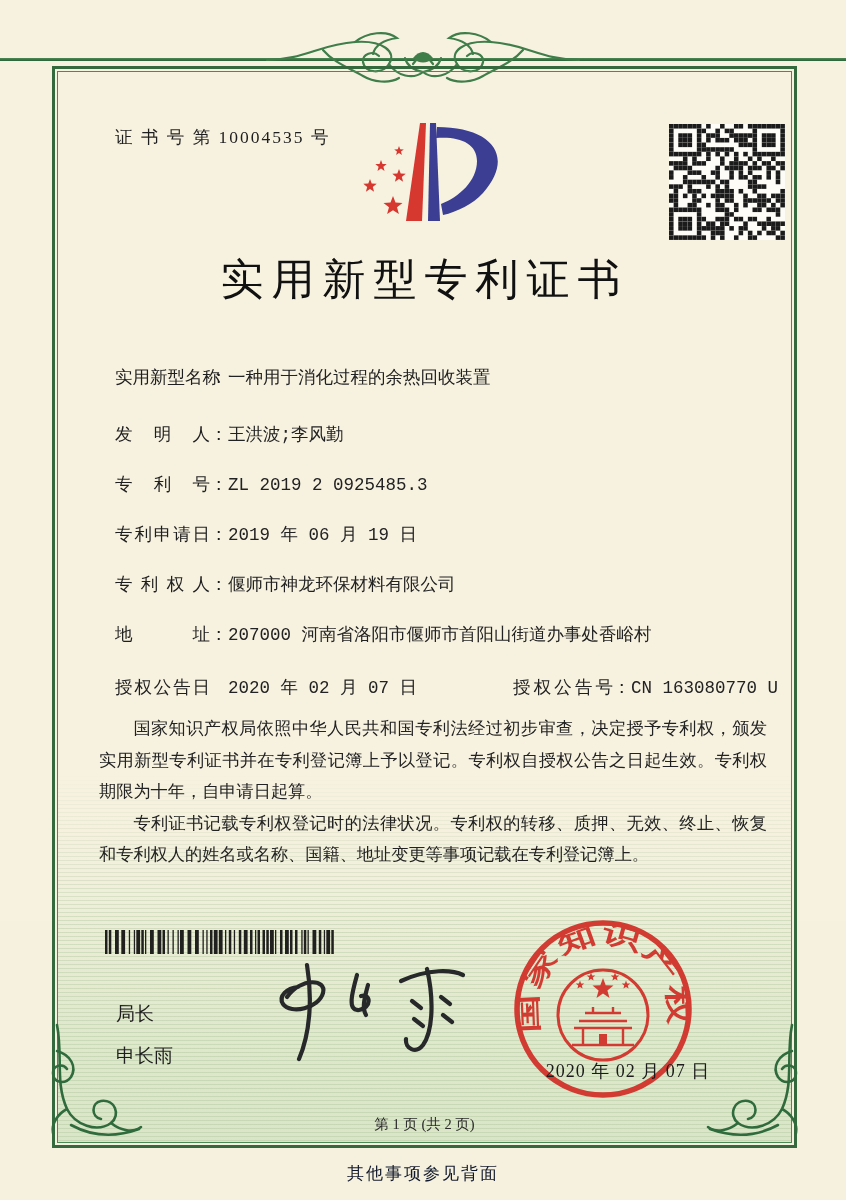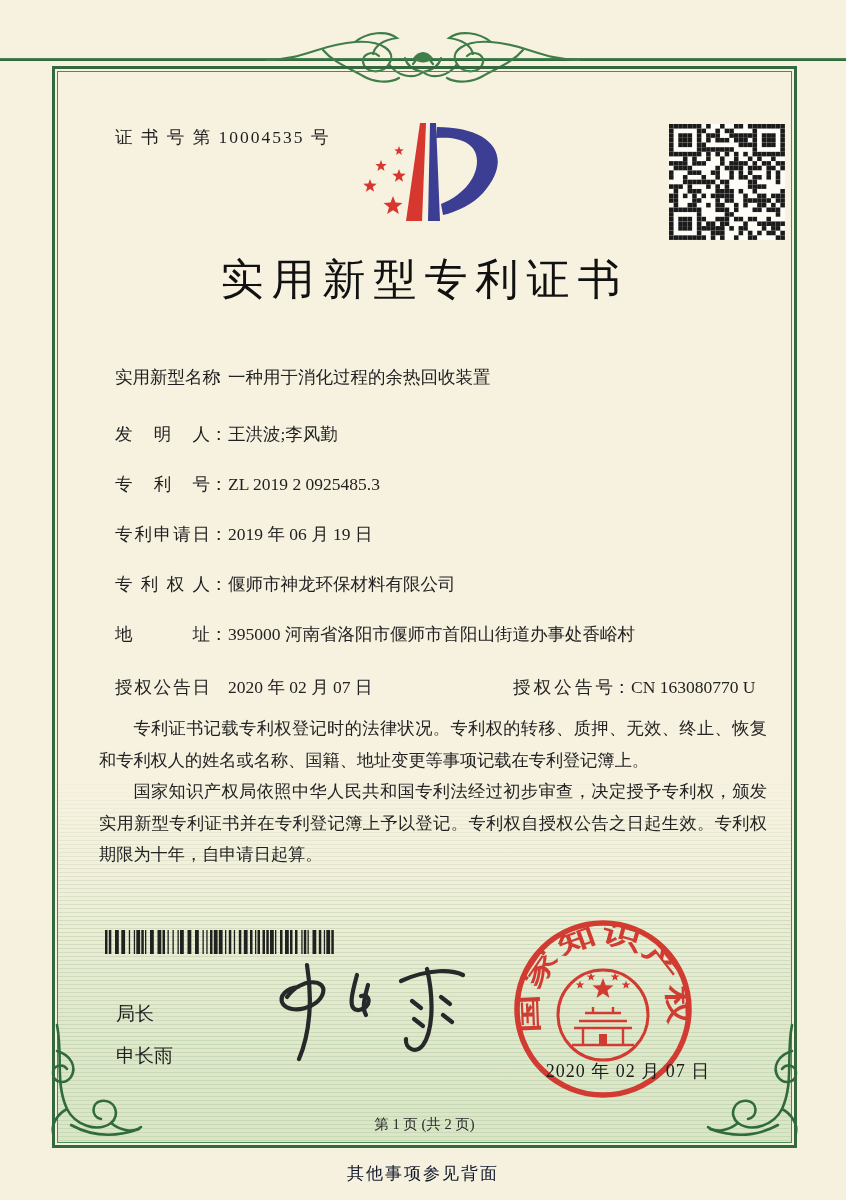--- a/index.html
+++ b/index.html
@@ -29,21 +29,21 @@
   .logo{position:absolute;left:276px;top:40px;}
   .qr{position:absolute;left:614px;top:55px;}
   .title{position:absolute;left:0;top:182px;width:100%;text-align:center;
          font-size:43px;font-weight:400;letter-spacing:8px;color:#111;}
   
   .fields{position:absolute;left:60px;top:296px;width:650px;font-size:17.5px;}
   .frow{position:absolute;left:0;white-space:nowrap;}
   .flabel{display:inline-block;width:95px;text-align:justify;text-align-last:justify;
           vertical-align:bottom;color:#1e1e1e;}
   .fcolon{display:inline-block;width:18px;color:#1e1e1e;}
-  .fvalue{color:#222;}
+  .fvalue{color:#222;font-family:Liberation Mono, monospace;}
   .grant-no{position:absolute;left:398px;top:0;white-space:nowrap;}
   
   .paras{position:absolute;left:44px;top:644px;width:668px;font-size:17.2px;
          line-height:31.5px;text-align:justify;color:#222;}
   .paras p{margin:0;text-indent:2em;}
   
   .barcode{position:absolute;left:48px;top:860px;}
   .officer{position:absolute;left:61px;top:924px;font-size:19px;line-height:42px;color:#1e1e1e;}
   .signature{position:absolute;left:180px;top:886px;}
   .seal{position:absolute;left:455px;top:847px;}
@@ -469,33 +469,33 @@
       <div class="frow" style="top:107px">
         <span class="flabel">专利号</span><span class="fcolon">：</span><span class="fvalue">ZL 2019 2 0925485.3</span>
       </div>
       <div class="frow" style="top:157px">
         <span class="flabel">专利申请日</span><span class="fcolon">：</span><span class="fvalue">2019 年 06 月 19 日</span>
       </div>
       <div class="frow" style="top:207px">
         <span class="flabel">专利权人</span><span class="fcolon">：</span><span class="fvalue">偃师市神龙环保材料有限公司</span>
       </div>
       <div class="frow" style="top:257px">
-        <span class="flabel">地址</span><span class="fcolon">：</span><span class="fvalue">395000 河南省洛阳市偃师市首阳山街道办事处香峪村</span>
+        <span class="flabel">地址</span><span class="fcolon">：</span><span class="fvalue">207000 河南省洛阳市偃师市首阳山街道办事处香峪村</span>
       </div>
       <div class="frow" style="top:310px">
         <span class="flabel">授权公告日</span><span class="fcolon"></span><span class="fvalue">2020 年 02 月 07 日</span>
         <span class="grant-no">
           <span class="flabel" style="width:100px">授权公告号</span><span class="fcolon">：</span><span class="fvalue">CN 163080770 U</span>
         </span>
       </div>
     </div>
 
     <div class="paras">
+      <p>国家知识产权局依照中华人民共和国专利法经过初步审查，决定授予专利权，颁发实用新型专利证书并在专利登记簿上予以登记。专利权自授权公告之日起生效。专利权期限为十年，自申请日起算。</p>
       <p>专利证书记载专利权登记时的法律状况。专利权的转移、质押、无效、终止、恢复和专利权人的姓名或名称、国籍、地址变更等事项记载在专利登记簿上。</p>
-      <p>国家知识产权局依照中华人民共和国专利法经过初步审查，决定授予专利权，颁发实用新型专利证书并在专利登记簿上予以登记。专利权自授权公告之日起生效。专利权期限为十年，自申请日起算。</p>
     </div>
 
     <svg class="barcode" width="234" height="26" viewBox="0 0 234 26">
       <g id="bc-bars" fill="#20201e">
           <rect x="2.0" y="1" width="2.5" height="24"></rect>
           <rect x="5.8" y="1" width="2.5" height="24"></rect>
           <rect x="12.0" y="1" width="3.8" height="24"></rect>
           <rect x="18.3" y="1" width="3.8" height="24"></rect>
           <rect x="25.8" y="1" width="1.3" height="24"></rect>
           <rect x="30.8" y="1" width="1.3" height="24"></rect>

